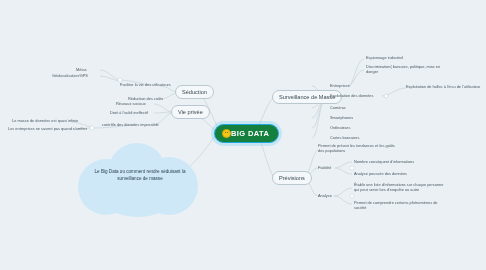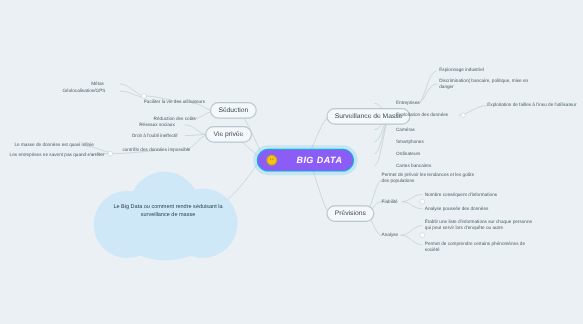--- a/index.html
+++ b/index.html
@@ -8,32 +8,31 @@
     background:#eaf0f4;
     font-family:"Liberation Sans","DejaVu Sans",sans-serif;
     position:relative;
   }
   #canvas{position:absolute;inset:0;width:486px;height:270px;}
   svg.lines{position:absolute;left:0;top:0;width:486px;height:270px;pointer-events:none;}
   .node{position:absolute;box-sizing:border-box;}
 
   
   .central{
-    background:#8b5cf6;
+    background:#15803d;
     border:1px solid #1da6dc;
     border-radius:11px;
     color:#ffffff;
     font-size:7.5px;
     font-weight:bold;
     letter-spacing:.4px;
     padding:4px 9px 4px 7px;
-    display:flex;align-items:center;gap:16px;
+    display:flex;align-items:center;gap:0;
     box-shadow:0 0 0 3px rgba(41,182,236,.18);
     white-space:nowrap;
-    font-style:italic;
   }
   .smiley{
     width:7px;height:7px;border-radius:50%;
     background:#f5c518;border:.5px solid #d9a900;
     position:relative;flex:0 0 auto;
   }
   .smiley::before,.smiley::after{
     content:"";position:absolute;top:2px;width:1px;height:1px;
     background:#6b5200;border-radius:50%;
   }

